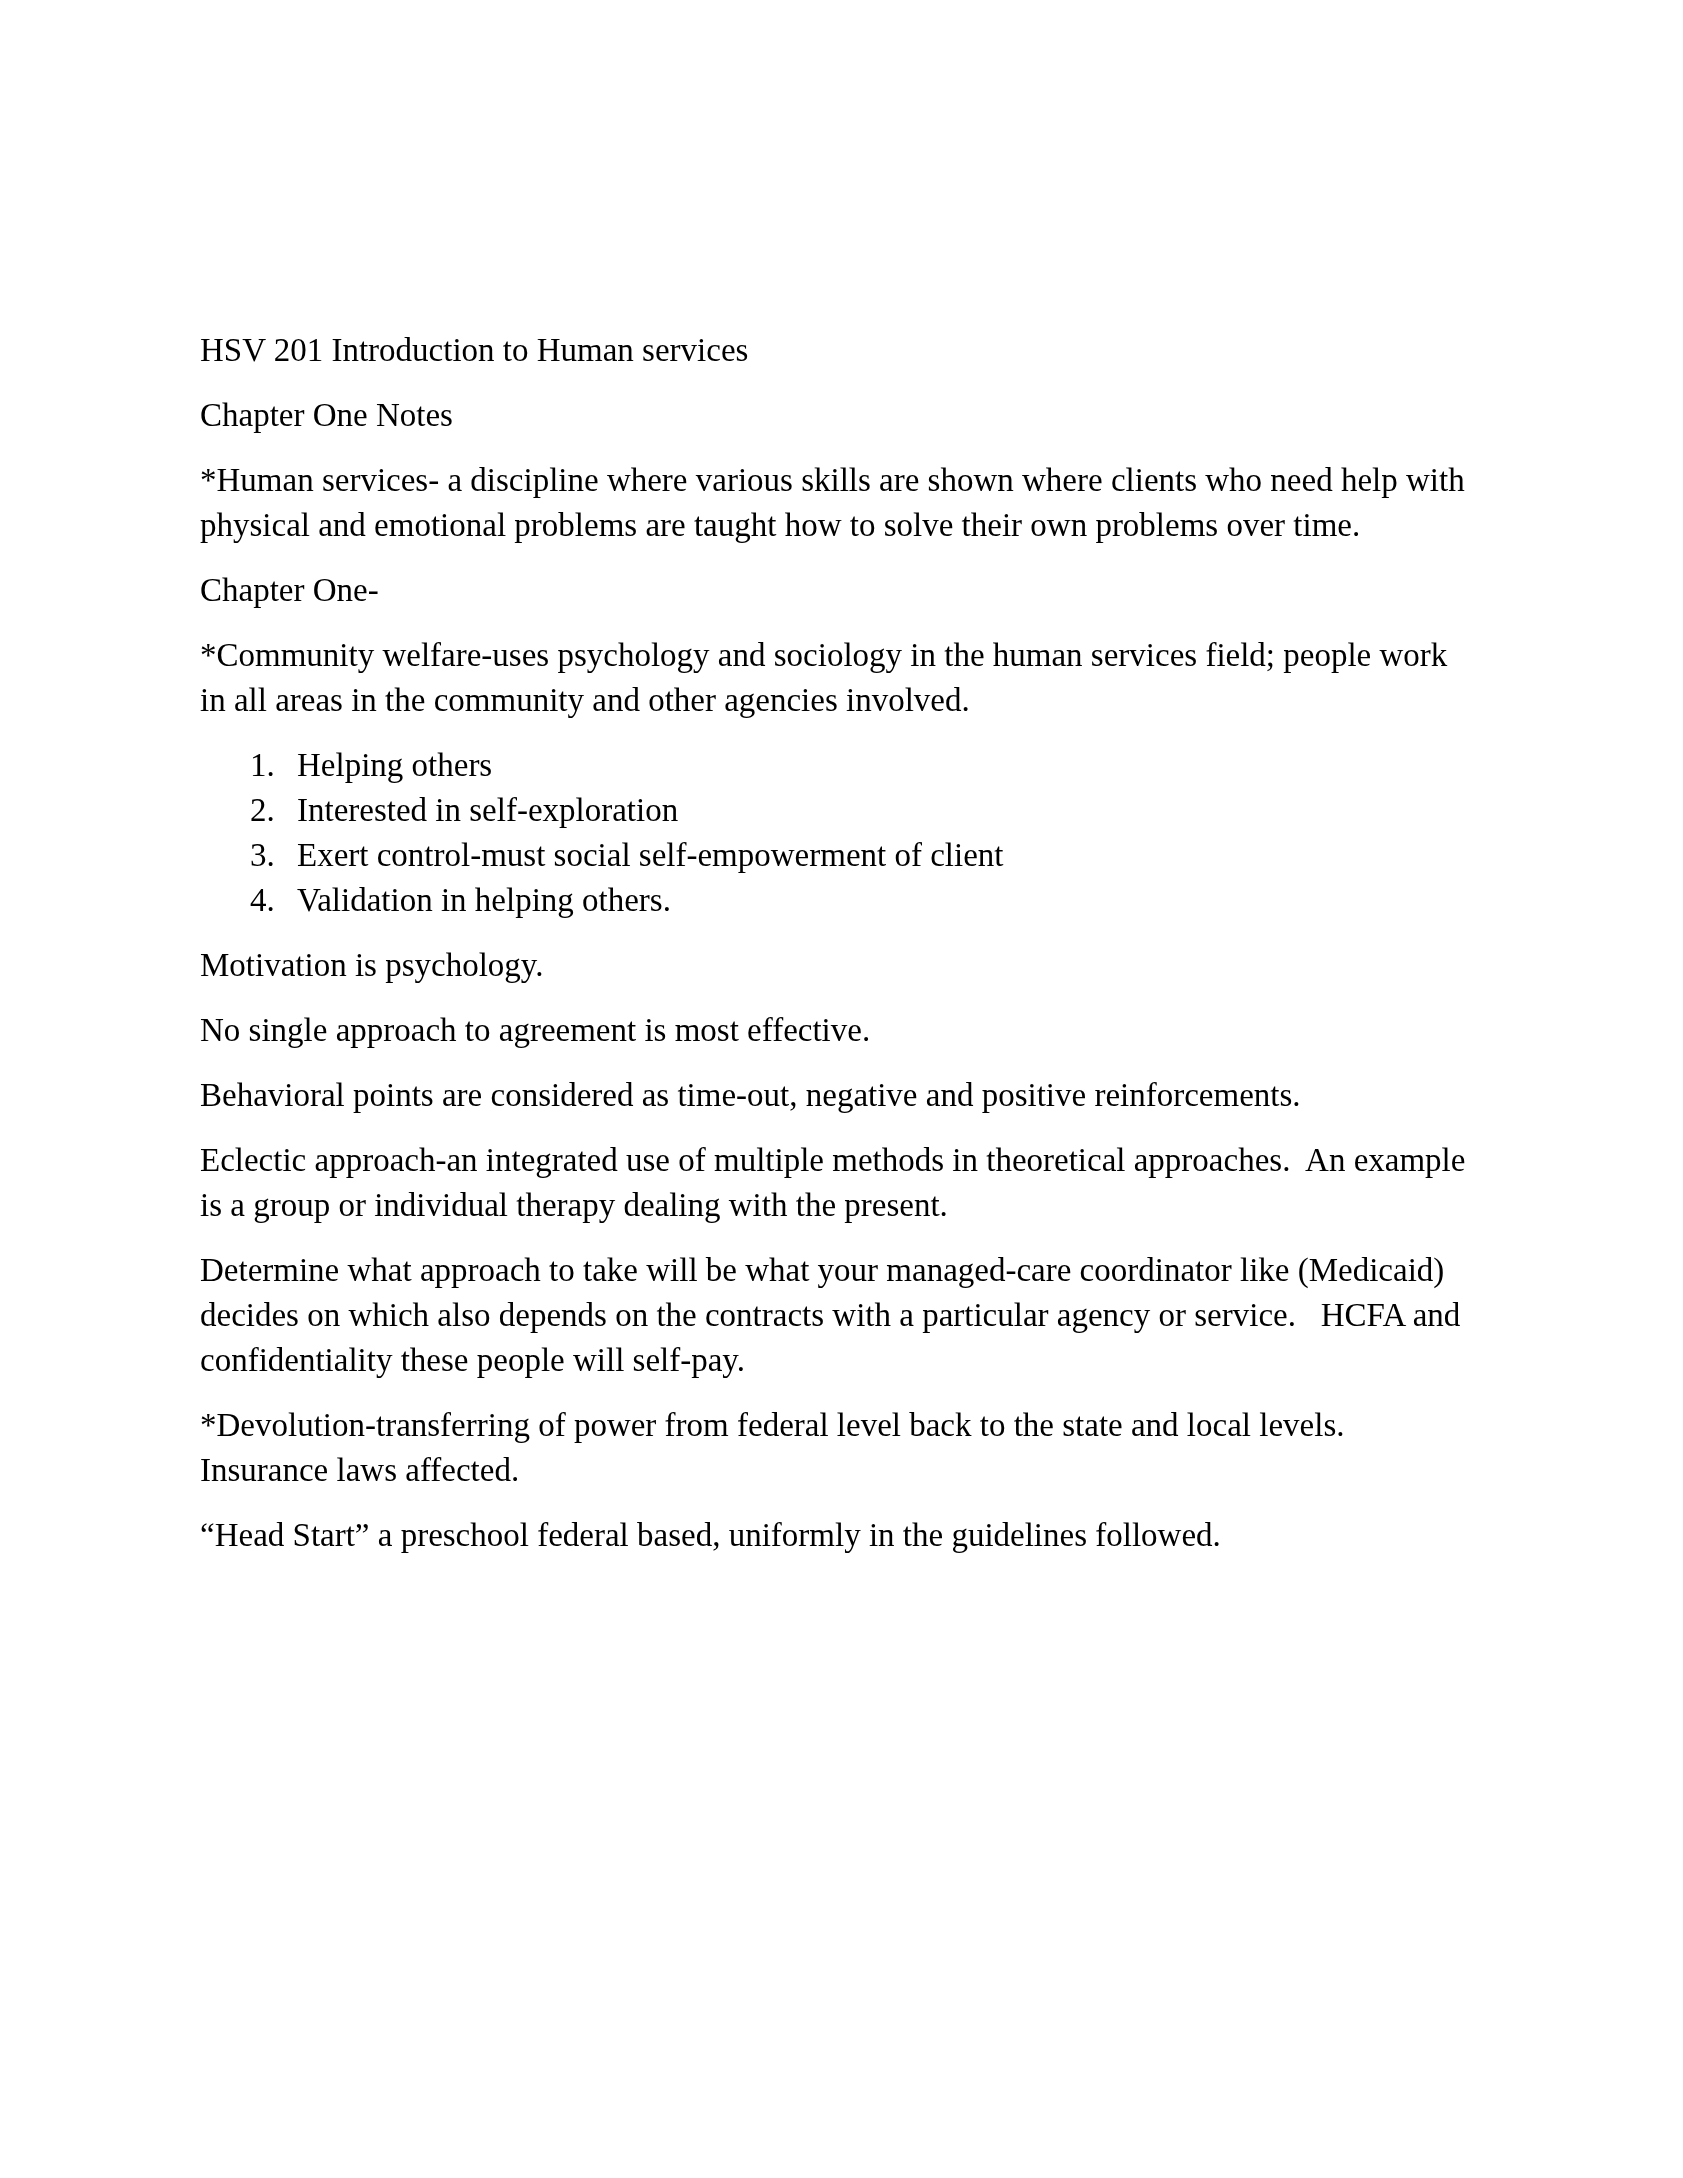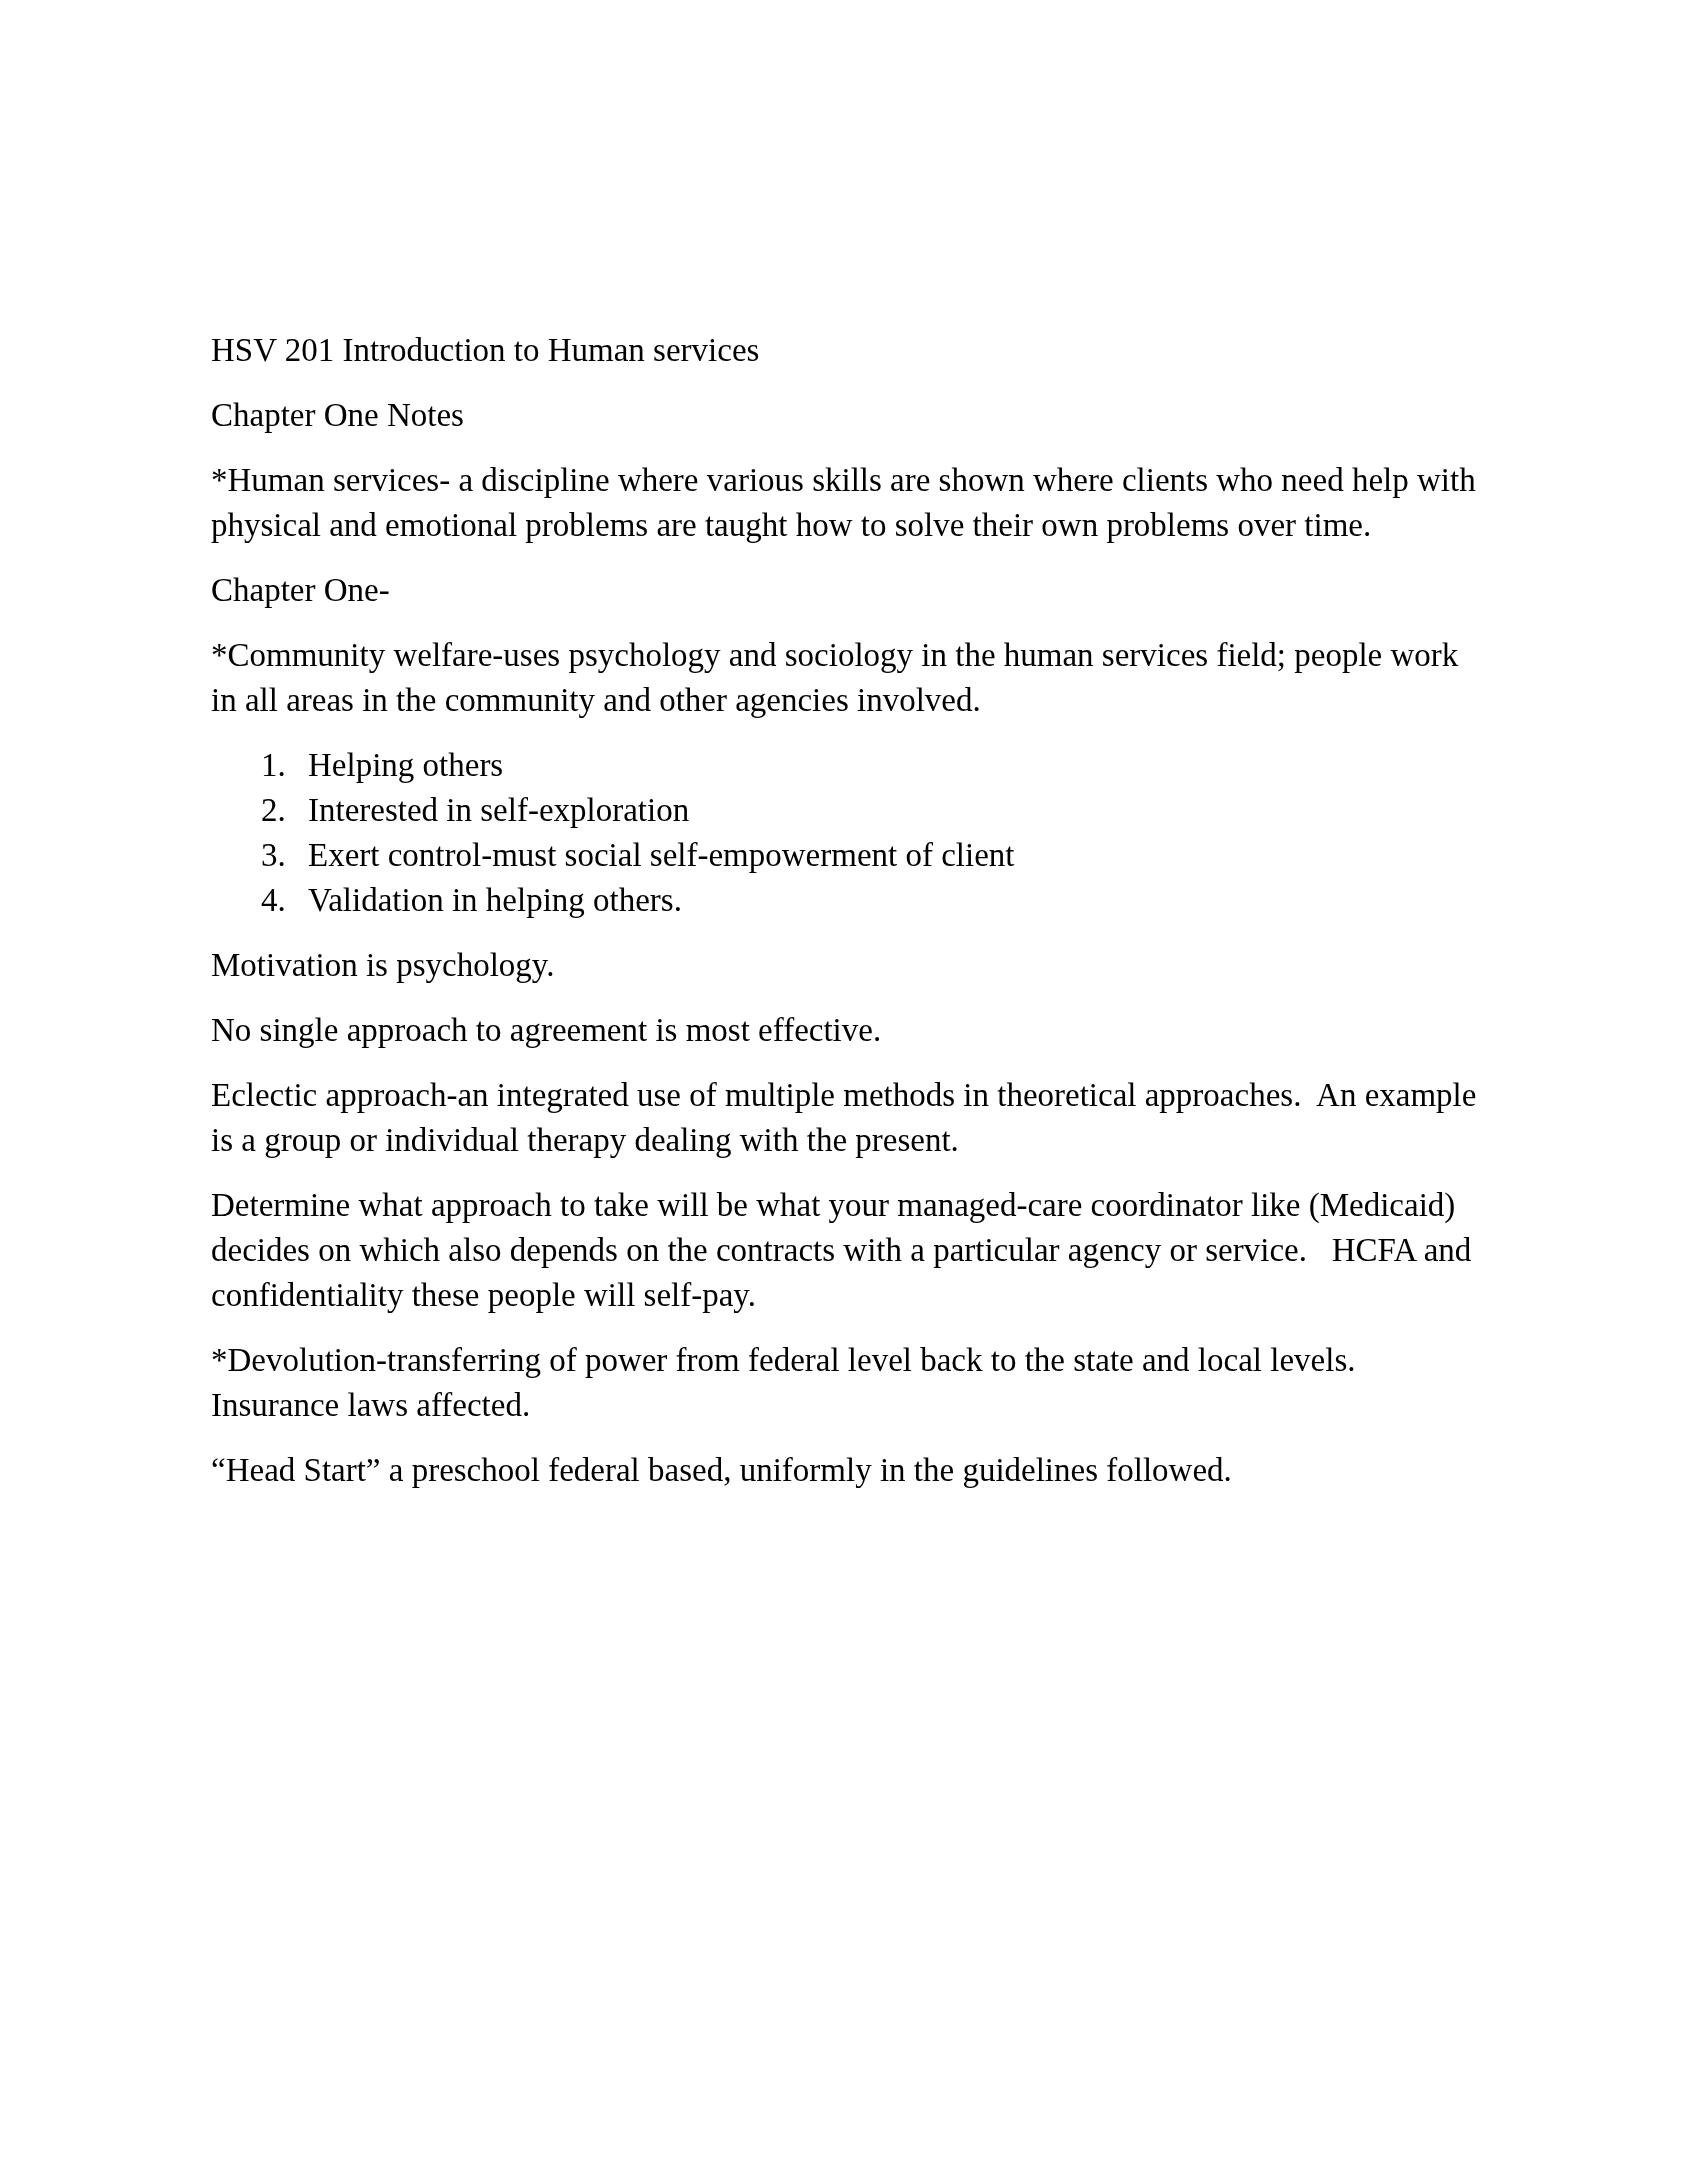--- a/index.html
+++ b/index.html
@@ -22,21 +22,20 @@
     height: 2178px;
     background: #ffffff;
     overflow: hidden;
   }
   .doc-content {
     position: absolute;
     left: 200px;
     top: 328px;
     width: 1273px;
     font-size: 33px;
-    margin-left: 11px;
   }
   .doc-content p {
     margin: 0 0 20px 0;
     line-height: 45px;
     white-space: pre-wrap;
   }
   ol.motivations-list {
     list-style: none;
     margin: 0 0 20px 0;
     padding: 0;
@@ -85,20 +84,21 @@
       <li>
         <span class="marker">4.</span>
         <span class="item-text">Validation in helping others.</span>
       </li>
     </ol>
 
     <p>Motivation is psychology.</p>
 
     <p>No single approach to agreement is most effective.</p>
 
+    <p>Behavioral points are considered as time-out, negative and positive reinforcements.</p>
 
     <p>Eclectic approach-an integrated use of multiple methods in theoretical approaches.  An example is a group or individual therapy dealing with the present.</p>
 
     <p>Determine what approach to take will be what your managed-care coordinator like (Medicaid) decides on which also depends on the contracts with a particular agency or service.   HCFA and confidentiality these people will self-pay.</p>
 
 
 
 
     <p>*Devolution-transferring of power from federal level back to the state and local levels.  Insurance laws affected.</p>
 

